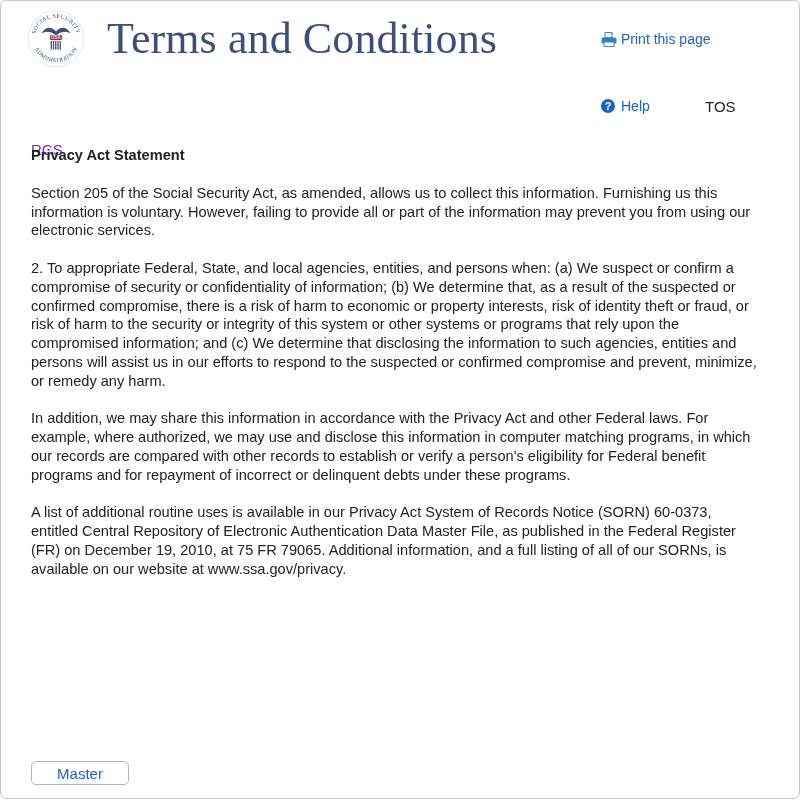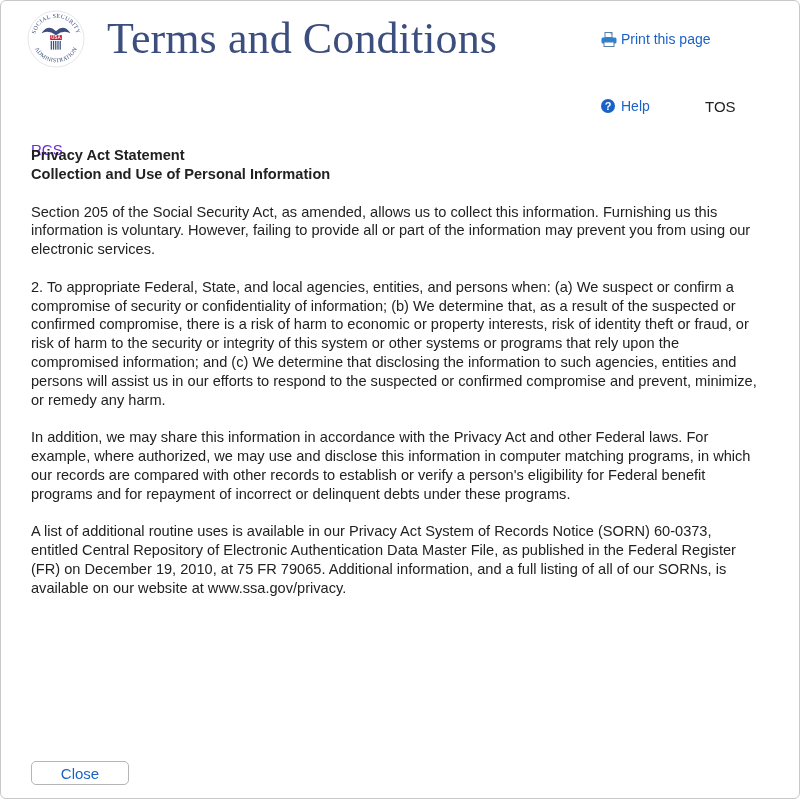--- a/index.html
+++ b/index.html
@@ -64,22 +64,21 @@
   <a class="help-link">
     <span class="q">?</span>
     <span>Help</span>
   </a>
 
   <div class="tos">TOS</div>
 
   <div class="content">
     <h2>
       <span>Privacy Act Statement</span><br>
-      <span>Collection and Use of Personal Information</span>
     </h2>
     <p>Section 205 of the Social Security Act, as amended, allows us to collect this information. Furnishing us this information is voluntary. However, failing to provide all or part of the information may prevent you from using our electronic services.</p>
     <p>2. To appropriate Federal, State, and local agencies, entities, and persons when: (a) We suspect or confirm a compromise of security or confidentiality of information; (b) We determine that, as a result of the suspected or confirmed compromise, there is a risk of harm to economic or property interests, risk of identity theft or fraud, or risk of harm to the security or integrity of this system or other systems or programs that rely upon the compromised information; and (c) We determine that disclosing the information to such agencies, entities and persons will assist us in our efforts to respond to the suspected or confirmed compromise and prevent, minimize, or remedy any harm.</p>
     <p>In addition, we may share this information in accordance with the Privacy Act and other Federal laws. For example, where authorized, we may use and disclose this information in computer matching programs, in which our records are compared with other records to establish or verify a person's eligibility for Federal benefit programs and for repayment of incorrect or delinquent debts under these programs.</p>
     <p>A list of additional routine uses is available in our Privacy Act System of Records Notice (SORN) 60-0373, entitled Central Repository of Electronic Authentication Data Master File, as published in the Federal Register (FR) on December 19, 2010, at 75 FR 79065. Additional information, and a full listing of all of our SORNs, is available on our website at www.ssa.gov/privacy.</p>
   </div>
 
-  <button class="close-btn">Close</button>
+  <button class="close-btn">Master</button>
 </div>
 
 </body></html>

